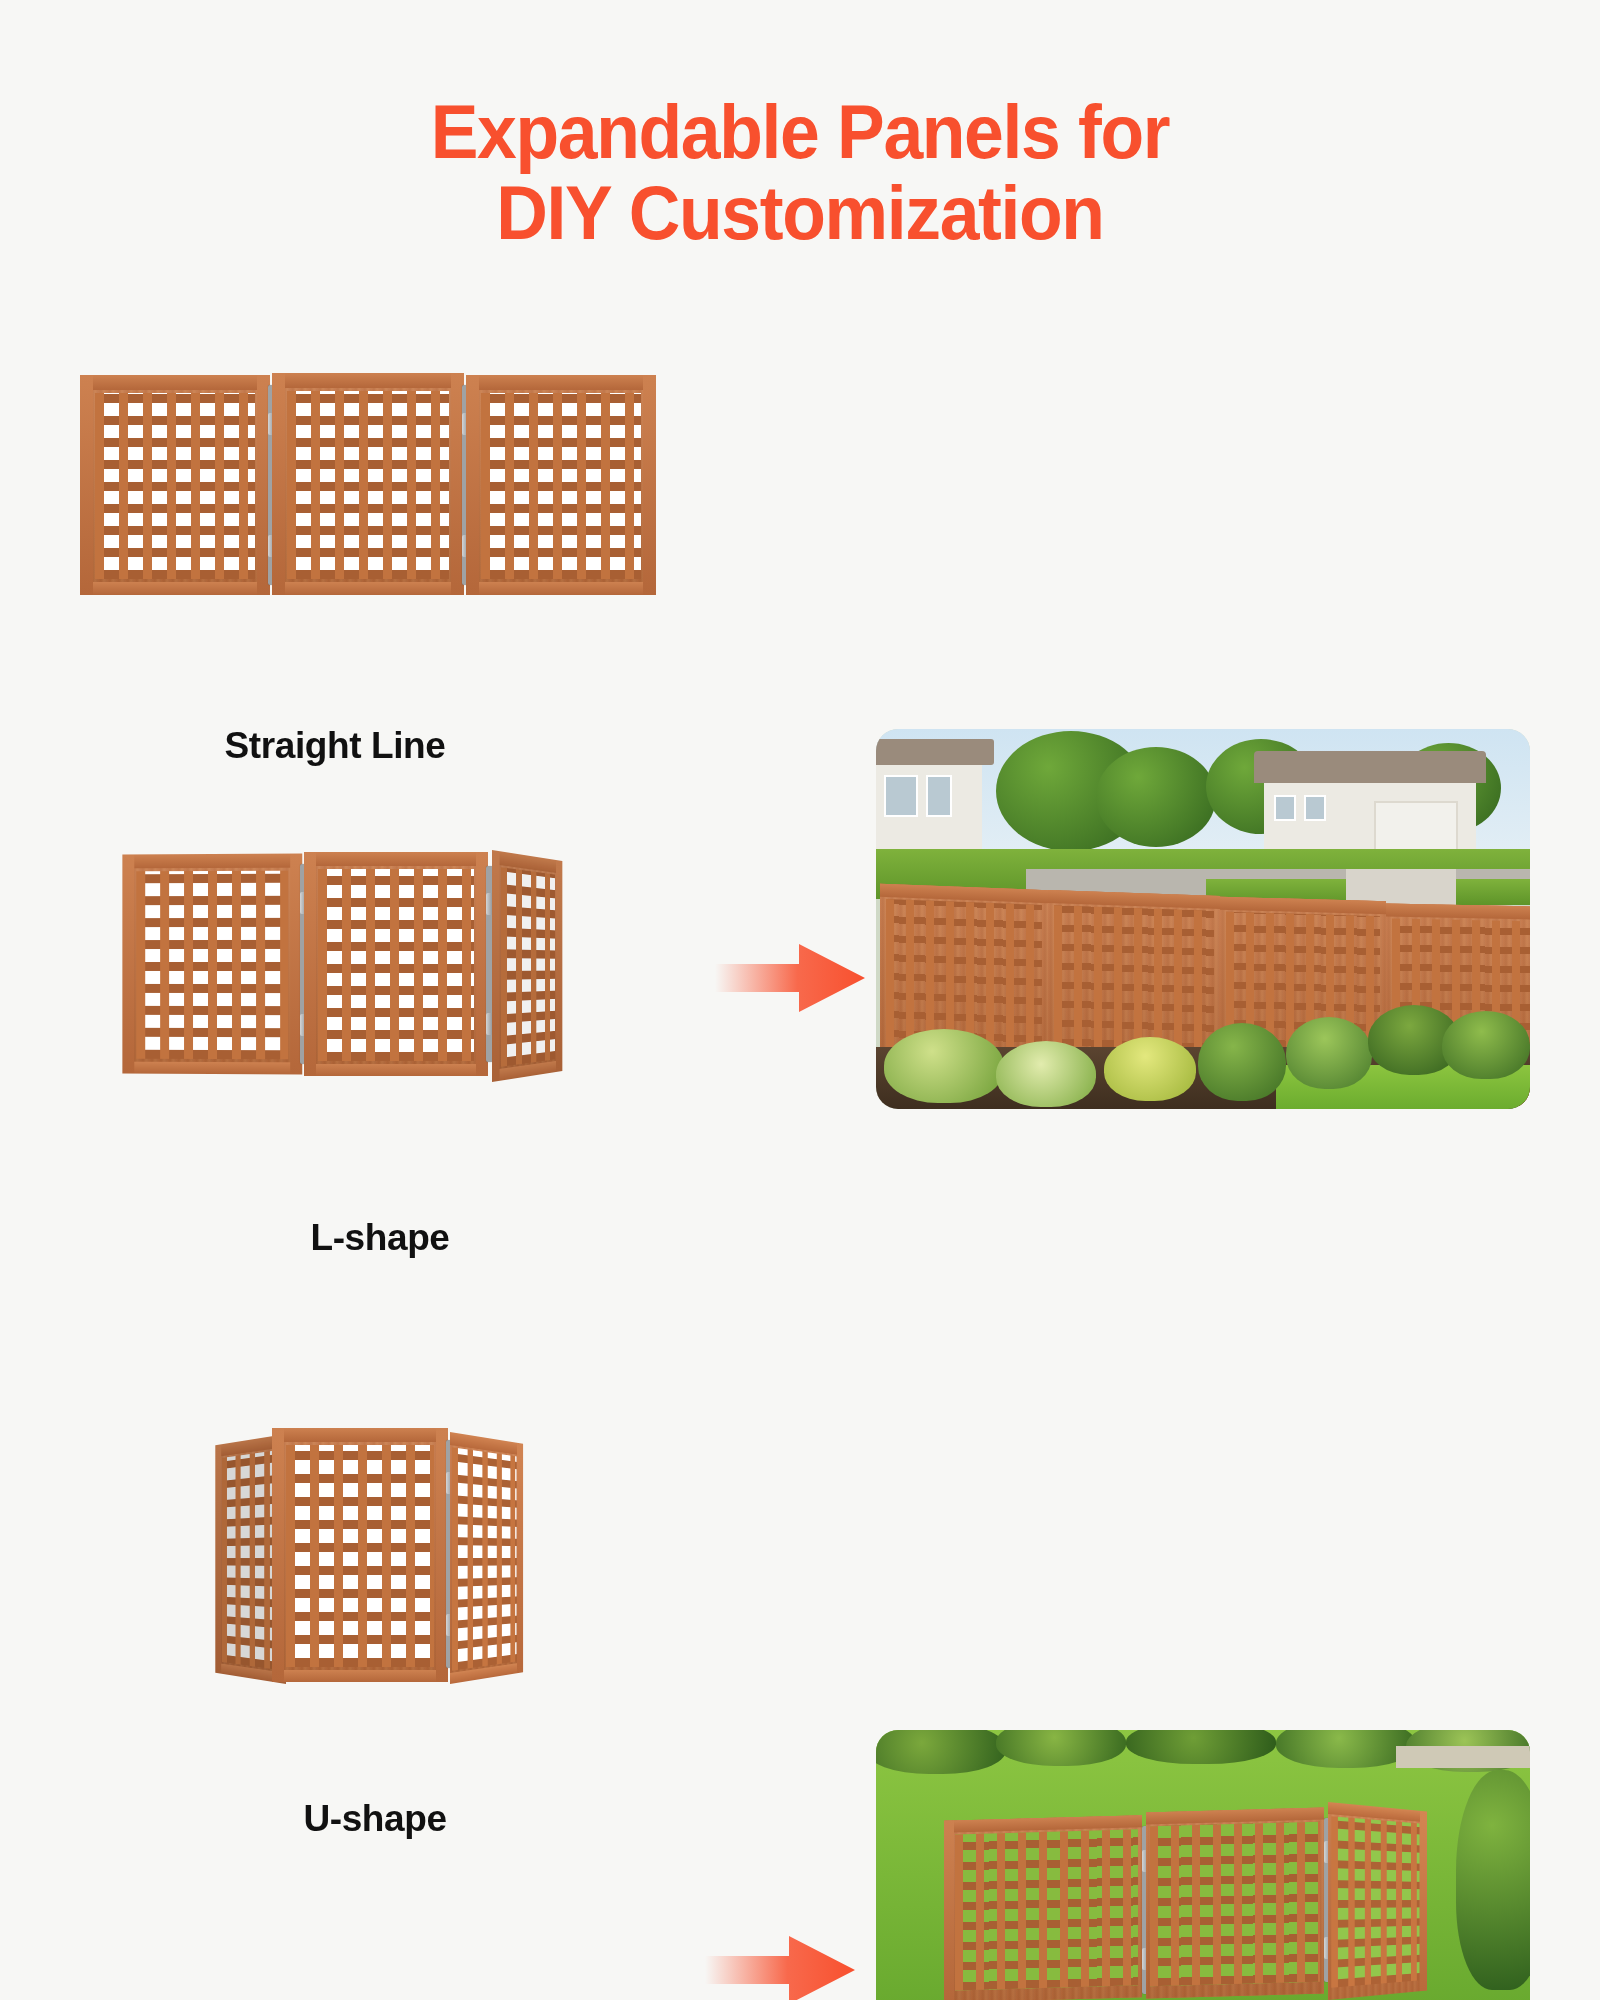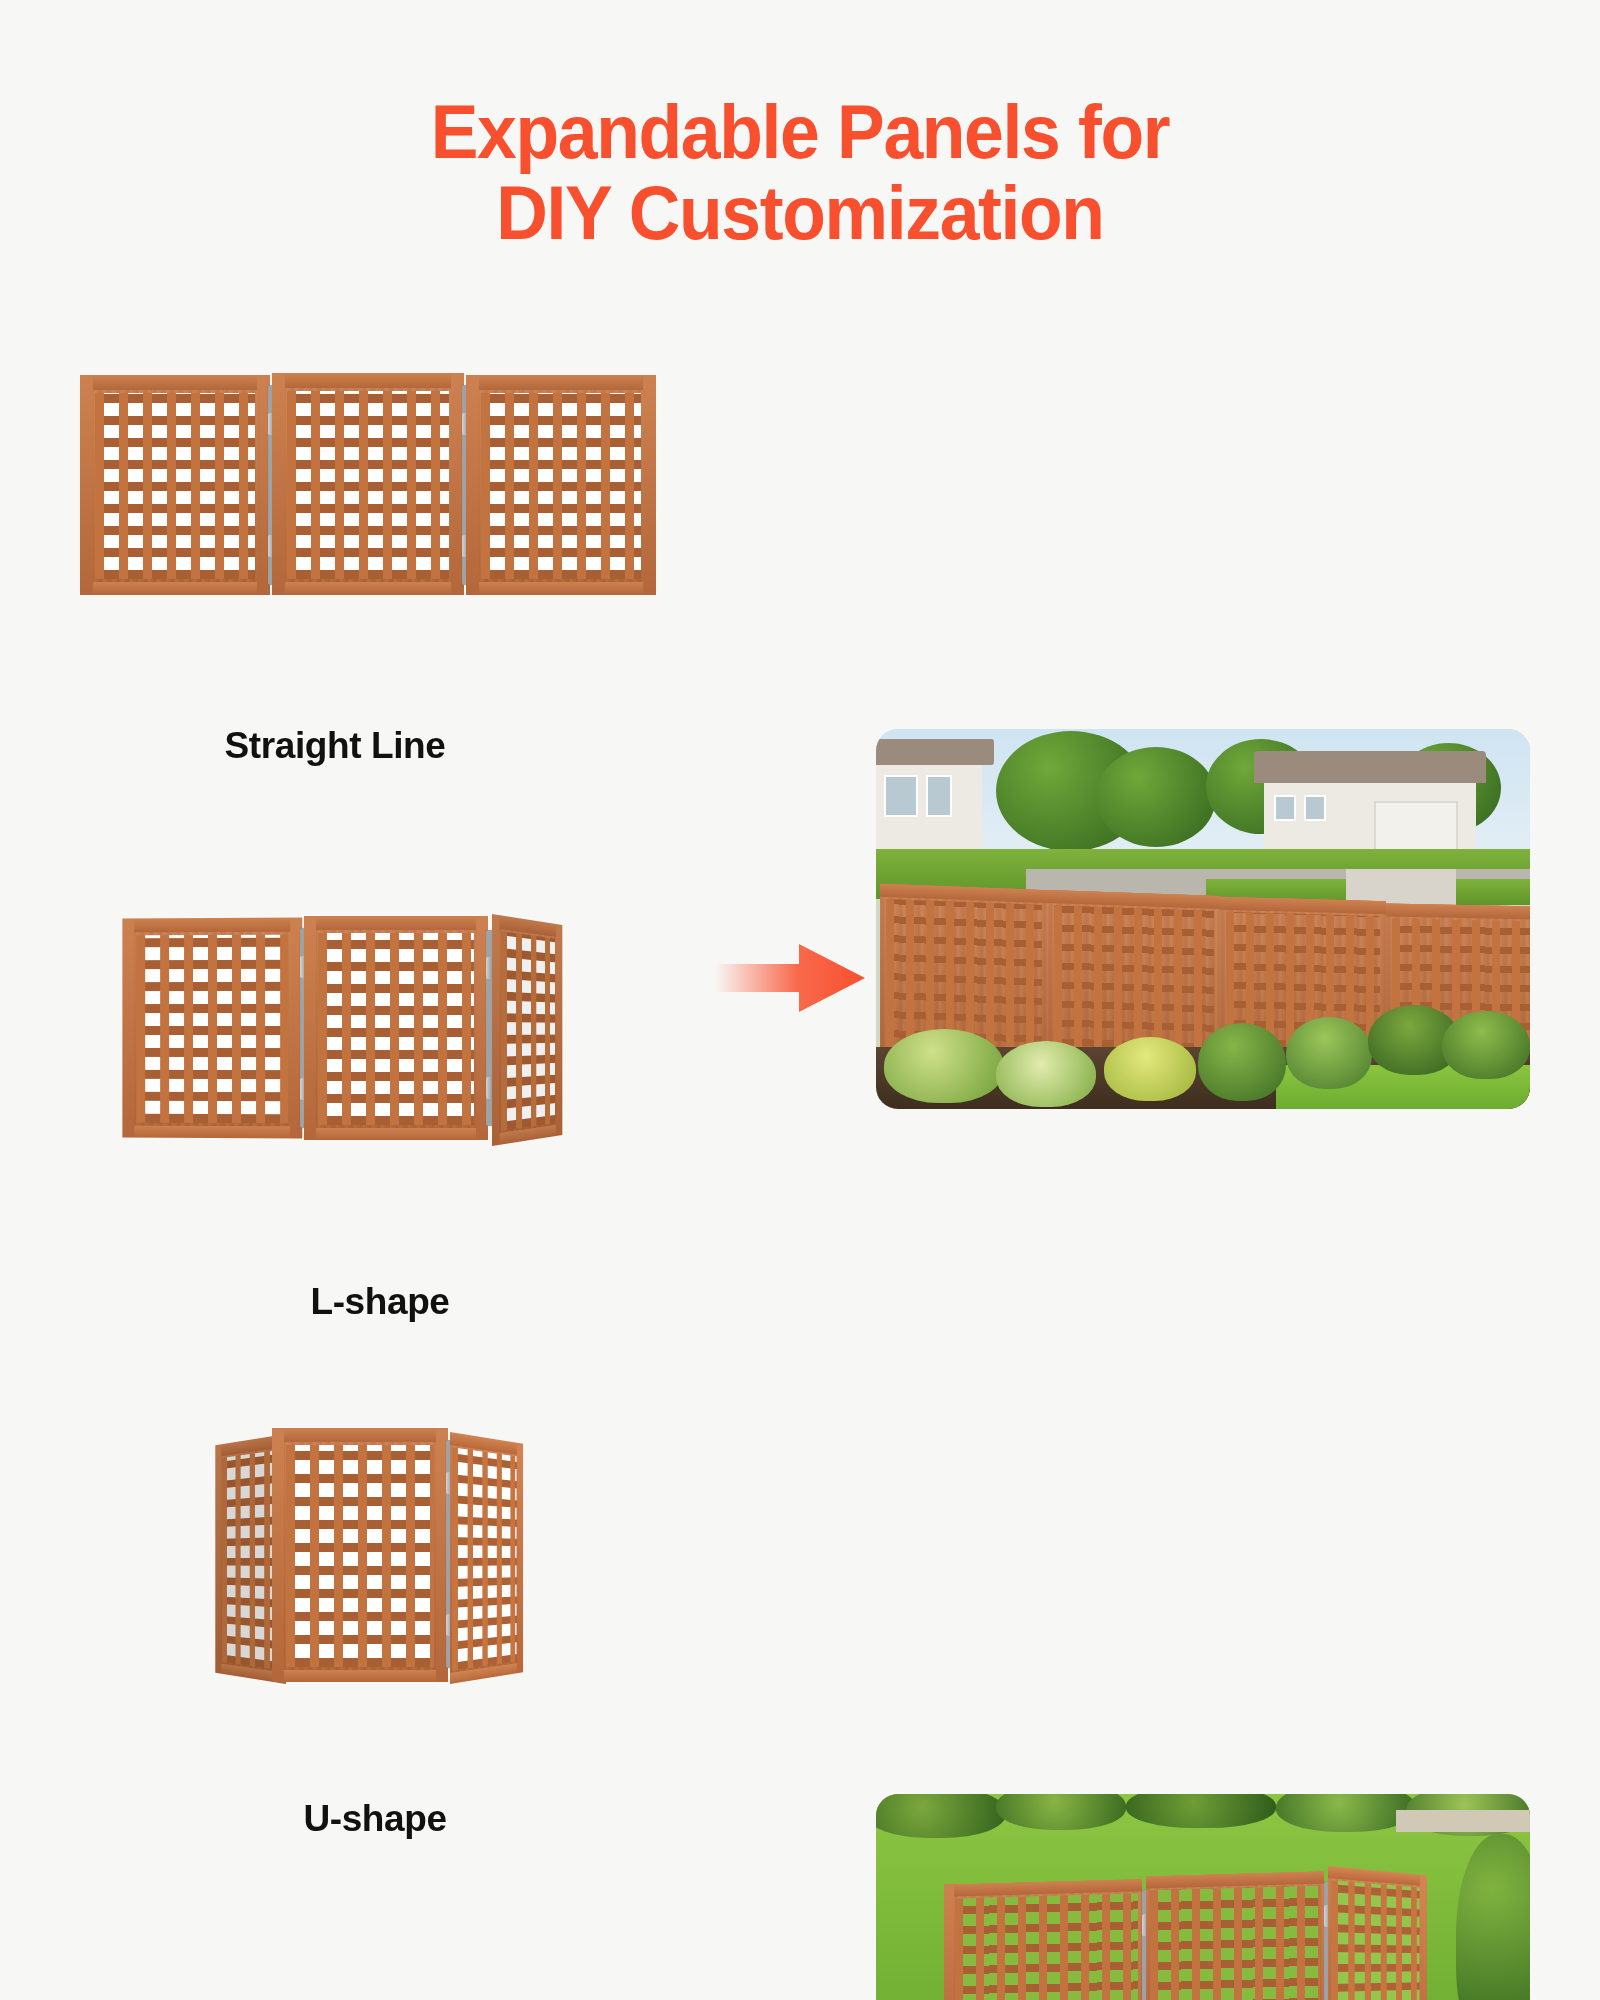--- a/index.html
+++ b/index.html
@@ -24,21 +24,21 @@
     font-weight:bold;
     font-size:76px;
     line-height:1.06;
     letter-spacing:-1.4px;
     transform:scaleX(0.94);
   }
 
   
   .row{ position:absolute; left:0; width:1600px; }
   #row-0{ top:355px; height:470px; }
-  #row-1{ top:896px; height:480px; }
+  #row-1{ top:832px; height:480px; }
   #row-2{ top:1408px; height:500px; }
 
   
   .illus-col{
     position:absolute; left:0; top:0; width:860px; height:100%;
   }
   .illus-stage{
     position:absolute; left:0; top:0; width:790px; height:100%;
   }
   .shape-label{

